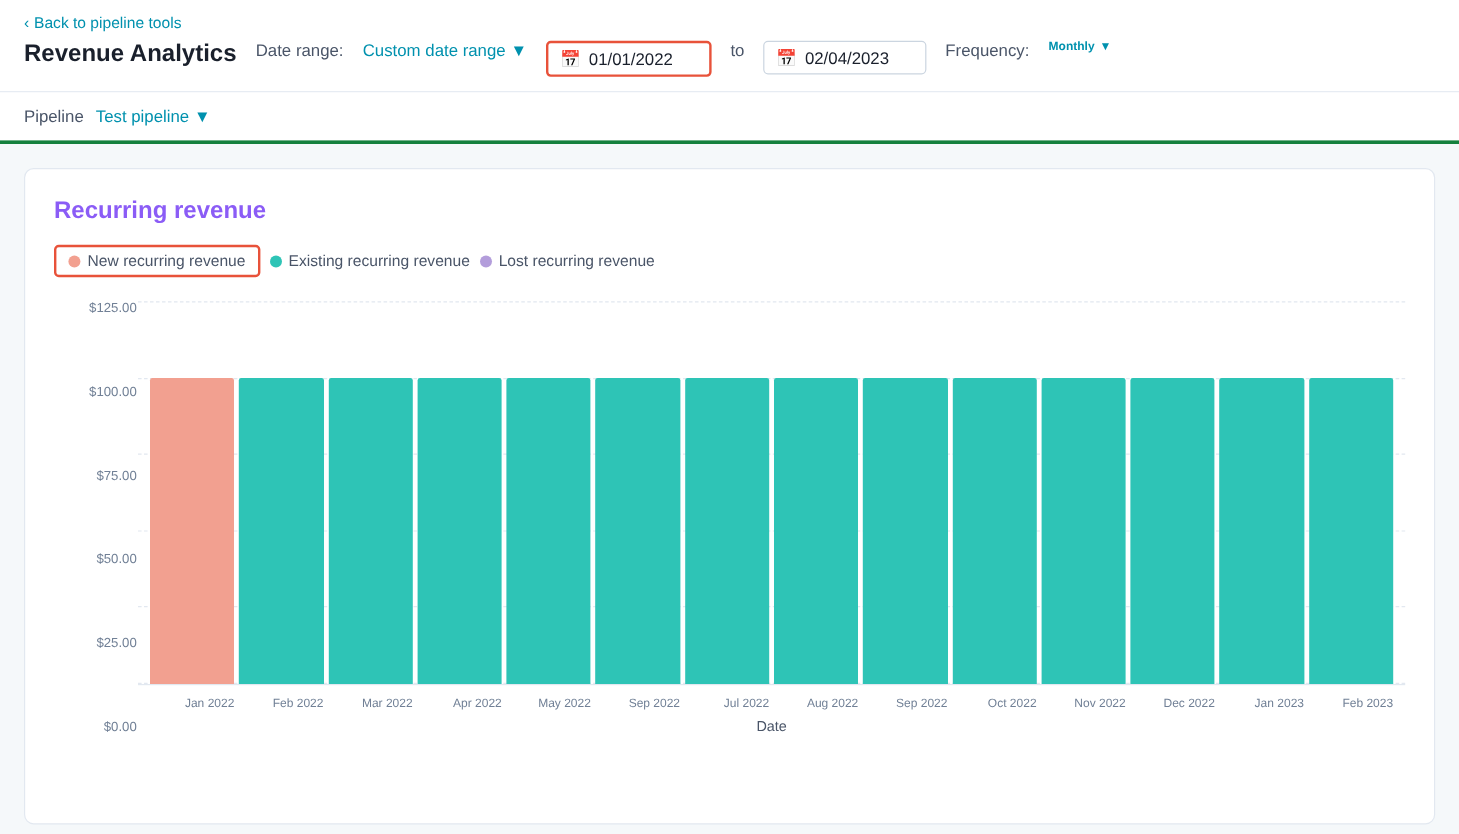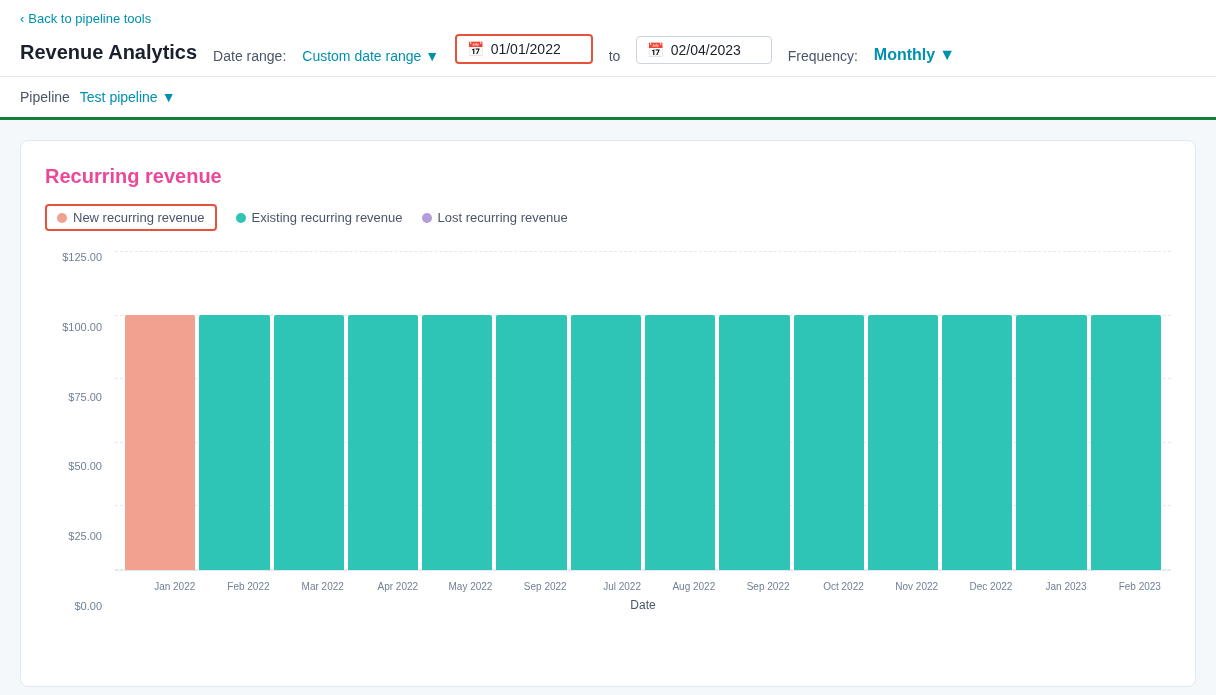--- a/index.html
+++ b/index.html
@@ -1,46 +1,46 @@
 <!DOCTYPE html>
 <html><head>
   <meta charset="utf-8">
   <style>
     * { box-sizing: border-box; margin: 0; padding: 0; }
     body { font-family: -apple-system, BlinkMacSystemFont, 'Segoe UI', sans-serif; background: #f5f8fa; color: #2d3748; font-size: 14px; }
 
     .top-bar { background: #fff; border-bottom: 1px solid #e2e8f0; padding: 10px 20px 0 20px; }
     .back-link { color: #0091ae; font-size: 13px; cursor: pointer; display: inline-flex; align-items: center; gap: 4px; margin-bottom: 8px; }
-    .header-row { display: flex; align-items: flex-end; gap: 16px; padding-bottom: 12px; }
+    .header-row { display: flex; align-items: flex-start; gap: 16px; padding-bottom: 12px; }
     .page-title { font-size: 20px; font-weight: 700; color: #1a202c; }
     .date-range-label { color: #4a5568; font-size: 14px; }
     .custom-date-btn { color: #0091ae; background: none; border: none; cursor: pointer; font-size: 14px; display: inline-flex; align-items: center; gap: 4px; }
     .date-input-wrapper { display: flex; align-items: center; gap: 6px; border: 2px solid #e8523a; border-radius: 4px; padding: 5px 10px; background: #fff; }
     .date-input-wrapper .cal-icon { color: #6b7280; font-size: 14px; }
     .date-input { border: none; outline: none; font-size: 14px; color: #1a202c; width: 90px; }
     .date-input-plain { display: flex; align-items: center; gap: 6px; border: 1px solid #cbd5e0; border-radius: 4px; padding: 5px 10px; background: #fff; }
     .to-label { color: #4a5568; }
     .freq-label { color: #4a5568; }
-    .freq-btn { color: #0091ae; background: none; border: none; cursor: pointer; font-size: 16px; display: inline-flex; align-items: center; gap: 4px; font-weight: 600; }
+    .freq-btn { color: #0091ae; background: none; border: none; cursor: pointer; font-size: 10px; display: inline-flex; align-items: center; gap: 4px; font-weight: 600; }
 
     .pipeline-bar { background: #fff; padding: 12px 20px; border-bottom: 3px solid #15803d; display: flex; align-items: center; gap: 10px; }
     .pipeline-label { color: #4a5568; font-size: 14px; }
     .pipeline-btn { color: #0091ae; background: none; border: none; cursor: pointer; font-size: 14px; display: inline-flex; align-items: flex-start; gap: 4px; font-weight: 500; }
 
     .main-content { padding: 20px; }
     .chart-card { background: #fff; border-radius: 8px; padding: 24px; border: 1px solid #e2e8f0; }
-    .chart-title { font-size: 20px; font-weight: 600; color: #ec4899; margin-bottom: 16px; }
+    .chart-title { font-size: 20px; font-weight: 600; color: #8b5cf6; margin-bottom: 16px; }
 
-    .legend { display: flex; align-items: center; gap: 19px; margin-bottom: 20px; flex-wrap: wrap; }
+    .legend { display: flex; align-items: center; gap: 8px; margin-bottom: 20px; flex-wrap: wrap; }
     .legend-item { display: flex; align-items: center; gap: 6px; font-size: 13px; color: #4a5568; cursor: pointer; }
     .legend-item.active-legend { border: 2px solid #e8523a; border-radius: 4px; padding: 4px 10px; background: #fff; }
     .legend-dot { width: 10px; height: 10px; border-radius: 50%; flex-shrink: 0; }
 
     .chart-area { position: relative; padding-left: 70px; padding-bottom: 50px; }
-    .y-axis { position: absolute; left: 0; top: 0; bottom: 50px; display: flex; flex-direction: column; justify-content: space-between; text-align: right; width: 65px; }
+    .y-axis { position: absolute; left: 12px; top: 0; bottom: 50px; display: flex; flex-direction: column; justify-content: space-between; text-align: right; width: 65px; }
     .y-label { font-size: 11px; color: #718096; padding-right: 8px; }
     .chart-inner { position: relative; border-bottom: 1px solid #e2e8f0; height: 320px; }
     .grid-lines { position: absolute; top: 0; left: 0; right: 0; bottom: 0; display: flex; flex-direction: column; justify-content: space-between; pointer-events: none; }
     .grid-line { border-top: 1px dashed #e2e8f0; width: 100%; }
     .bars-container { display: flex; align-items: flex-end; height: 100%; gap: 4px; padding: 0 10px; position: relative; }
     .bar-group { display: flex; flex-direction: column; align-items: center; flex: 1; height: 100%; justify-content: flex-end; }
     .bar { width: 100%; border-radius: 2px 2px 0 0; }
     .x-axis { display: flex; gap: 4px; padding: 6px 10px 0 10px; margin-top: 4px; }
     .x-label { flex: 1; text-align: right; font-size: 10px; color: #718096; }
     .x-axis-title { text-align: center; margin-top: 6px; font-size: 12px; font-weight: 400; color: #4a5568; }

